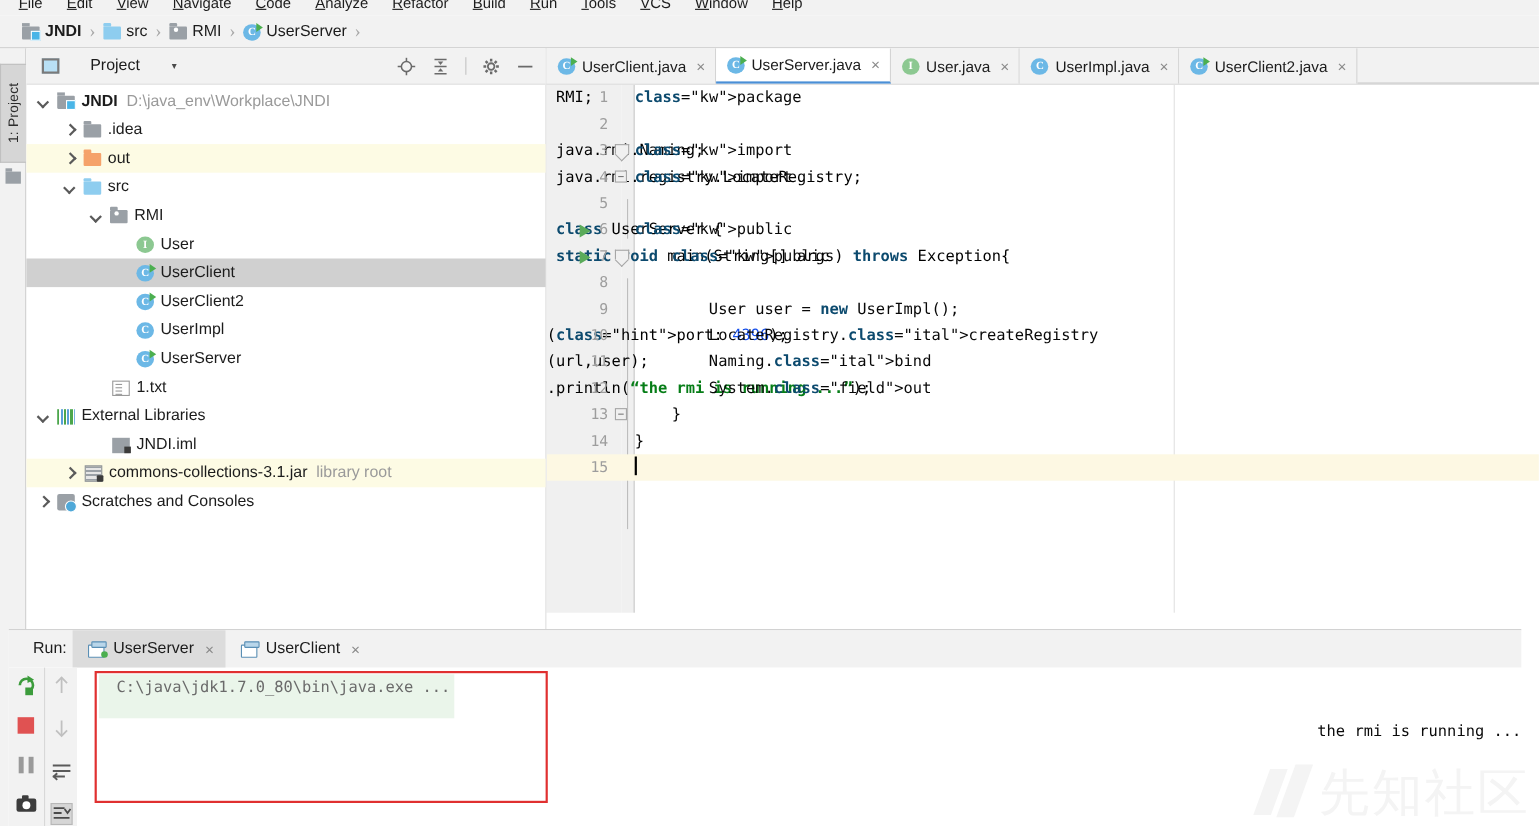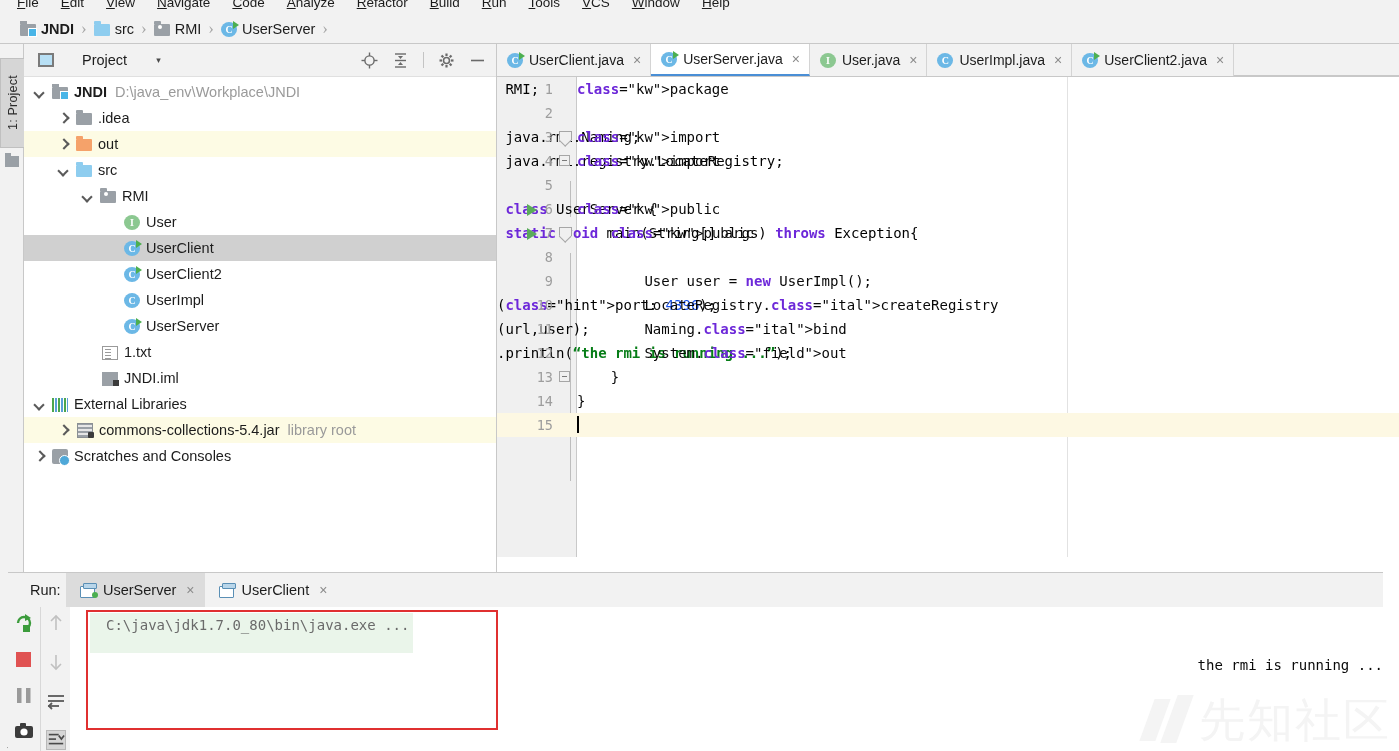--- a/index.html
+++ b/index.html
@@ -190,21 +190,21 @@
     border-right:1px solid #a6a6a6; border-bottom:1px solid #a6a6a6;
     transform: rotate(45deg) translate(-1px,-2px); background:#f0f0f0;
   }
   .foldline {
     position:absolute; left:73px; width:1px; background:#bdbdbd;
   }
   .vsep-right { position:absolute; left:570px; top:0; width:1px; height:495px; background:#e2e2e2;}
   .caret { display:inline-block; width:1.5px; height:17px; background:#000; vertical-align:-3px;}
 
   
-  .kw { color: #6d28d9; font-weight: bold; }
+  .kw { color: #0c4a6e; font-weight: bold; }
   .str { color: #067d17; font-weight: bold; }
   .num { color: #1750eb; }
   .plain { color: #080808; }
 
   
   .runpanel {
     position: absolute; top: 572px; left: 8px; width: 1375px; height: 179px;
     background: #ffffff; border-top: 1px solid #c8c8c8;
   }
   .run-head { height: 34px; display: flex; align-items: center; background: #f2f2f2; }
@@ -419,39 +419,39 @@
           <span class="tlabel">UserServer</span>
         </div>
         <div class="trow">
           <span style="display:inline-block;width:58px"></span>
           <span style="display:inline-block;width:11px"></span>
           <span style="display:inline-block;width:7px"></span>
           <span class="ic ic-txt"></span>
           <span class="tlabel">1.txt</span>
         </div>
         <div class="trow">
+          <span style="display:inline-block;width:10px"></span>
+          <span class="arrow down"></span>
+          <span style="display:inline-block;width:7px"></span>
+          <span class="ic ic-extlib"></span>
+          <span class="tlabel">External Libraries</span>
+        </div>
+        <div class="trow">
           <span style="display:inline-block;width:58px"></span>
           <span style="display:inline-block;width:11px"></span>
           <span style="display:inline-block;width:7px"></span>
           <span class="ic ic-iml"></span>
           <span class="tlabel">JNDI.iml</span>
-        </div>
-        <div class="trow">
-          <span style="display:inline-block;width:10px"></span>
-          <span class="arrow down"></span>
-          <span style="display:inline-block;width:7px"></span>
-          <span class="ic ic-extlib"></span>
-          <span class="tlabel">External Libraries</span>
         </div>
         <div class="trow hl">
           <span style="display:inline-block;width:34px"></span>
           <span class="arrow right"></span>
           <span style="display:inline-block;width:7px"></span>
           <span class="ic ic-jar"></span>
-          <span class="tlabel">commons-collections-5.4.jar</span>
+          <span class="tlabel">commons-collections-3.1.jar</span>
           <span class="tsub">library root</span>
         </div>
         <div class="trow">
           <span style="display:inline-block;width:10px"></span>
           <span class="arrow right"></span>
           <span style="display:inline-block;width:7px"></span>
           <span class="ic ic-scratch"></span>
           <span class="tlabel">Scratches and Consoles</span>
         </div>
       </div>

